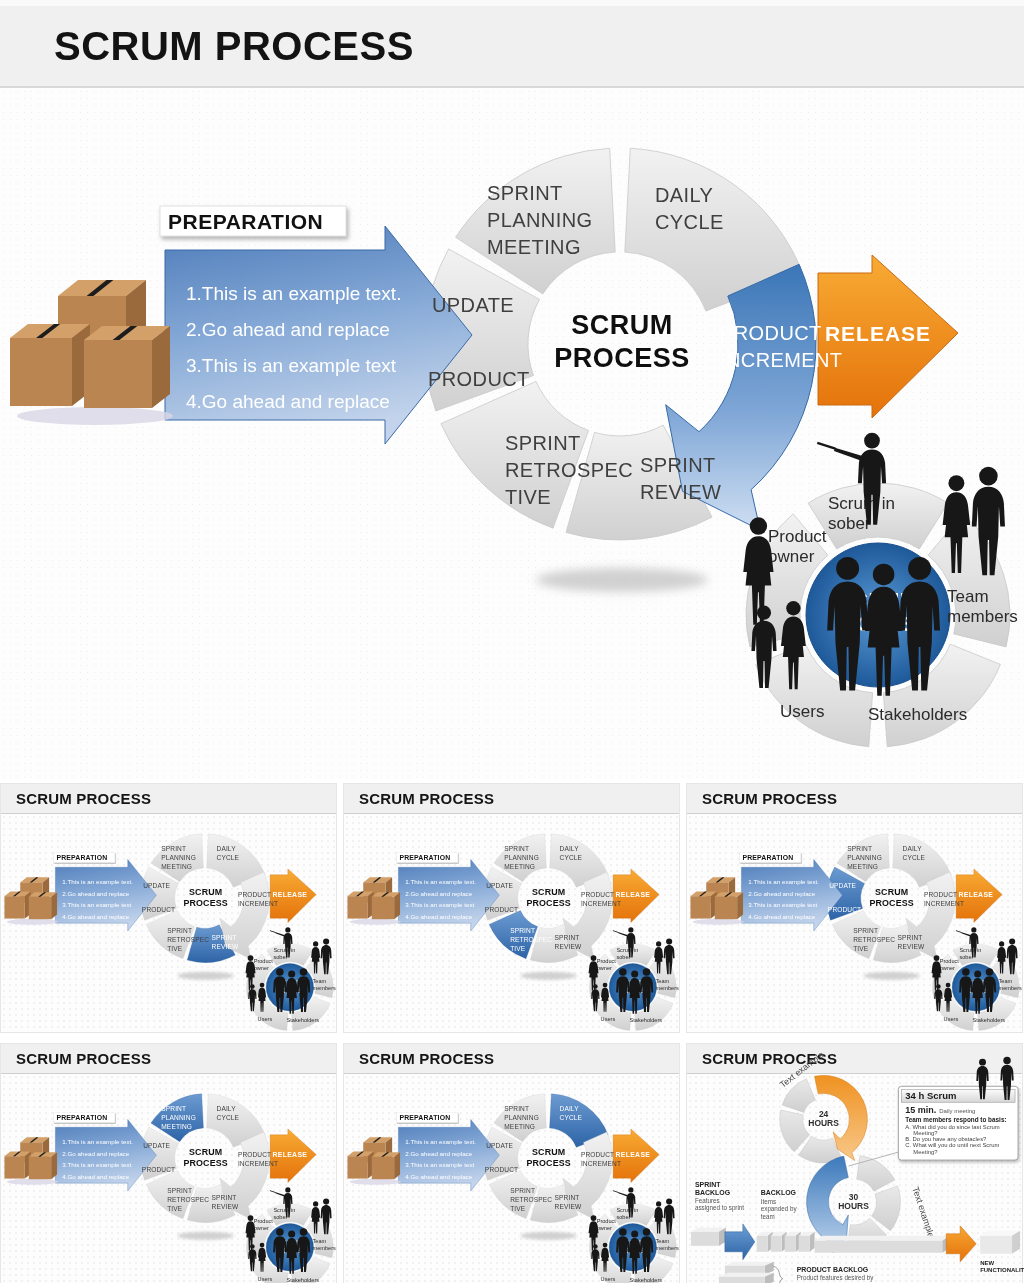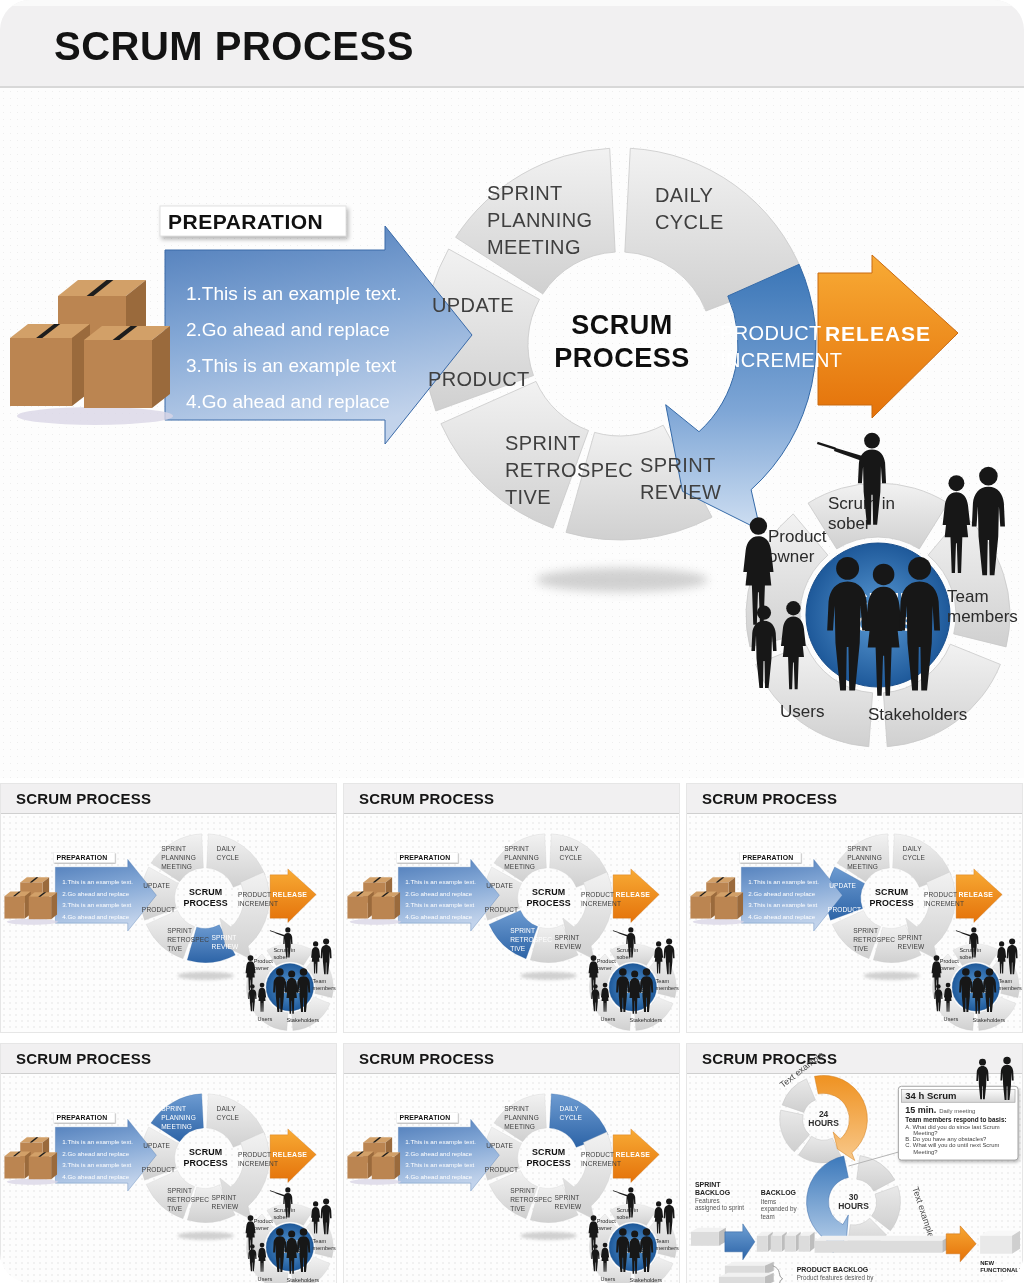--- a/index.html
+++ b/index.html
@@ -1,17 +1,17 @@
 <!DOCTYPE html>
 <html><head>
 <meta charset="utf-8">
 <style>
   html,body{margin:0;padding:0;background:#fff;}
   body{width:1024px;font-family:"Liberation Sans",sans-serif;}
-  .page{width:1024px;height:1283px;overflow:hidden;background:#fff;position:relative;border-radius:30px;}
+  .page{width:1024px;height:1283px;overflow:hidden;background:#fff;position:relative;}
   .page-header{height:80px;background:#f1f0f1;border-top:6px solid #fafafa;border-bottom:2px solid #d8d8d8;
                display:flex;align-items:center;padding-left:54px;box-sizing:content-box;}
   .page-header h1{margin:0;font-size:40px;font-weight:bold;color:#131313;letter-spacing:.5px;}
   .main-slide{width:1024px;height:690px;background:#fdfdfd;
               background-image:radial-gradient(#eeeeee 0.8px,transparent 0.9px);background-size:7px 7px;}
   .thumb-grid{display:grid;grid-template-columns:337px 337px 337px;column-gap:6px;row-gap:10px;margin-top:5px;}
   .thumb{background:#fff;border:1px solid #e6e6e6;box-sizing:border-box;cursor:pointer;}
   .thumb-header{height:29px;background:#f1f0f1;border-bottom:1px solid #cfcfcf;display:flex;align-items:center;padding-left:15px;}
   .thumb-header span{font-weight:bold;font-size:15px;color:#151515;letter-spacing:.2px;}
   .thumb-body{height:218px;background:#fdfdfd;position:relative;

